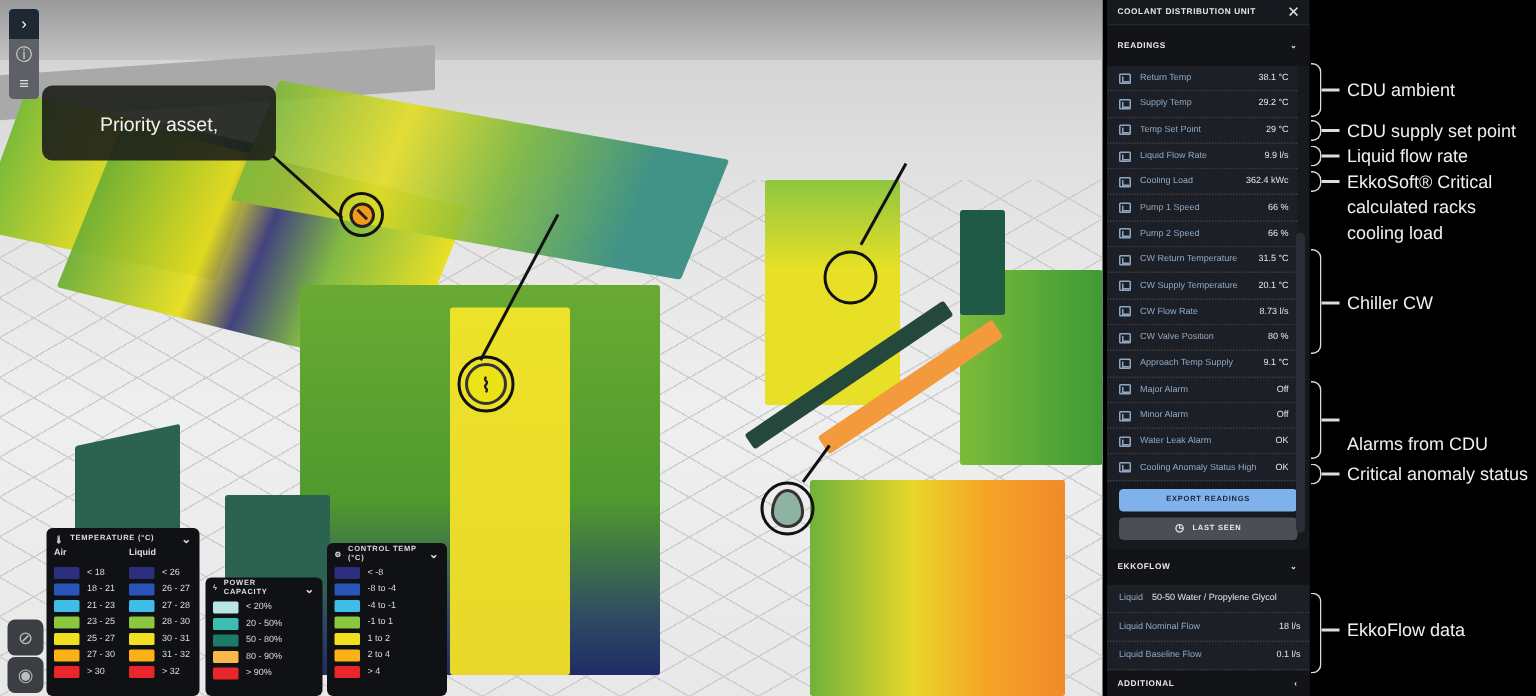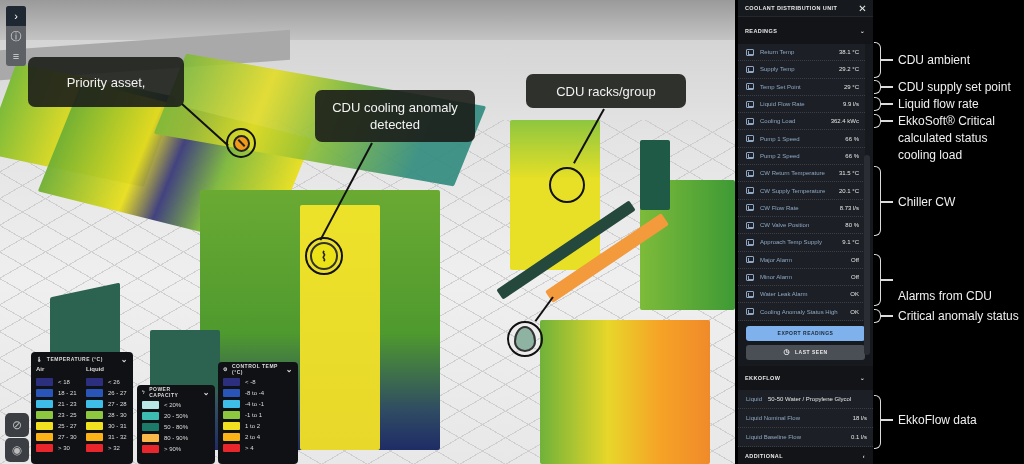--- a/index.html
+++ b/index.html
@@ -66,32 +66,25 @@
   <div class="ann" style="left:28px;top:57px;width:156px;height:50px">
     <span>Priority asset,</span>
   </div>
   <div class="lead" style="left:182px;top:103px;width:62px;transform:rotate(42deg)"></div>
   <div class="circle" style="left:226px;top:128px;width:30px;height:30px">
     <div style="width:17px;height:17px;border-radius:50%;background:#f29a1a;border:2px solid #222;position:relative">
       <div style="position:absolute;left:2px;top:5px;width:9px;height:2px;background:#222;transform:rotate(45deg)"></div>
     </div>
   </div>
 
-  <div class="ann" style="left:315px;top:90px;width:160px;height:52px">
-    <span>CDU cooling anomaly</span>
-    <span>detected</span>
-  </div>
   <div class="lead" style="left:372px;top:142px;width:110px;transform:rotate(118deg)"></div>
   <div class="circle" style="left:305px;top:237px;width:38px;height:38px">
     <div style="width:28px;height:28px;border-radius:50%;background:#ece317;border:2px solid #333;display:flex;align-items:center;justify-content:center;font-size:13px;color:#222;font-weight:bold">⌇</div>
   </div>
 
-  <div class="ann" style="left:526px;top:74px;width:160px;height:34px">
-    <span>CDU racks/group</span>
-  </div>
   <div class="lead" style="left:604px;top:108px;width:62px;transform:rotate(119deg)"></div>
   <div class="circle" style="left:549px;top:167px;width:36px;height:36px"></div>
 
   <div class="lead" style="left:553px;top:296px;width:30px;transform:rotate(126deg)"></div>
   <div class="circle" style="left:507px;top:321px;width:36px;height:36px">
     <div style="width:22px;height:26px;border-radius:50% 50% 50% 50%/60% 60% 40% 40%;background:#8fb3a2;border:2px solid #333"></div>
   </div>
 
 
   <div class="lefttool">
@@ -359,21 +352,21 @@
   <div class="btick" style="top:86px"></div>
   <div class="rlabel" style="top:79px">CDU supply set point</div>
 
   <div class="bracket" style="top:97px;height:14px"></div>
   <div class="btick" style="top:103px"></div>
   <div class="rlabel" style="top:96px">Liquid flow rate</div>
 
   <div class="bracket" style="top:114px;height:14px"></div>
   <div class="btick" style="top:120px"></div>
   <div class="rlabel" style="top:113px">EkkoSoft® Critical</div>
-  <div class="rlabel" style="top:130px">calculated status</div>
+  <div class="rlabel" style="top:130px">calculated racks</div>
   <div class="rlabel" style="top:147px">cooling load</div>
 
   <div class="bracket" style="top:166px;height:70px"></div>
   <div class="btick" style="top:201px"></div>
   <div class="rlabel" style="top:194px">Chiller CW</div>
 
   <div class="bracket" style="top:254px;height:52px"></div>
   <div class="btick" style="top:279px"></div>
   <div class="rlabel" style="top:288px">Alarms from CDU</div>
 

